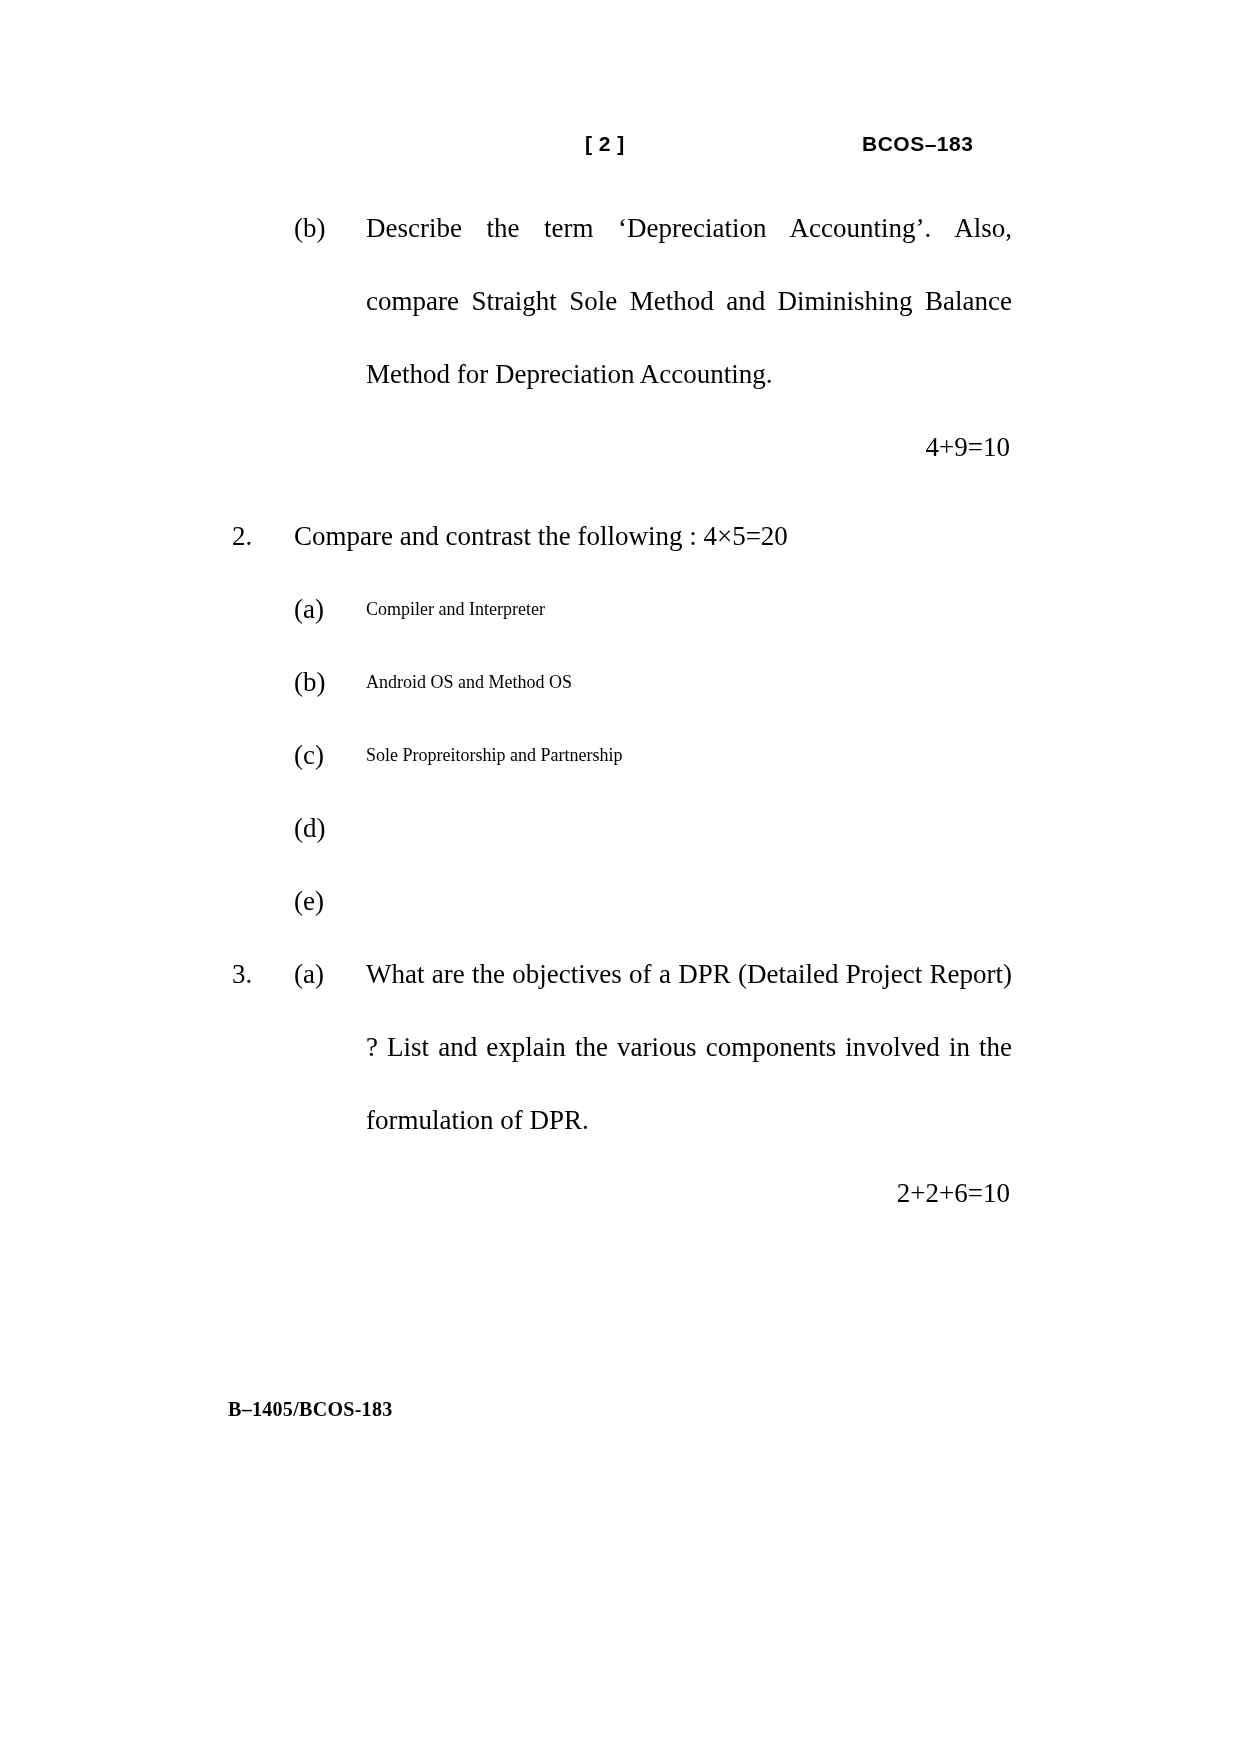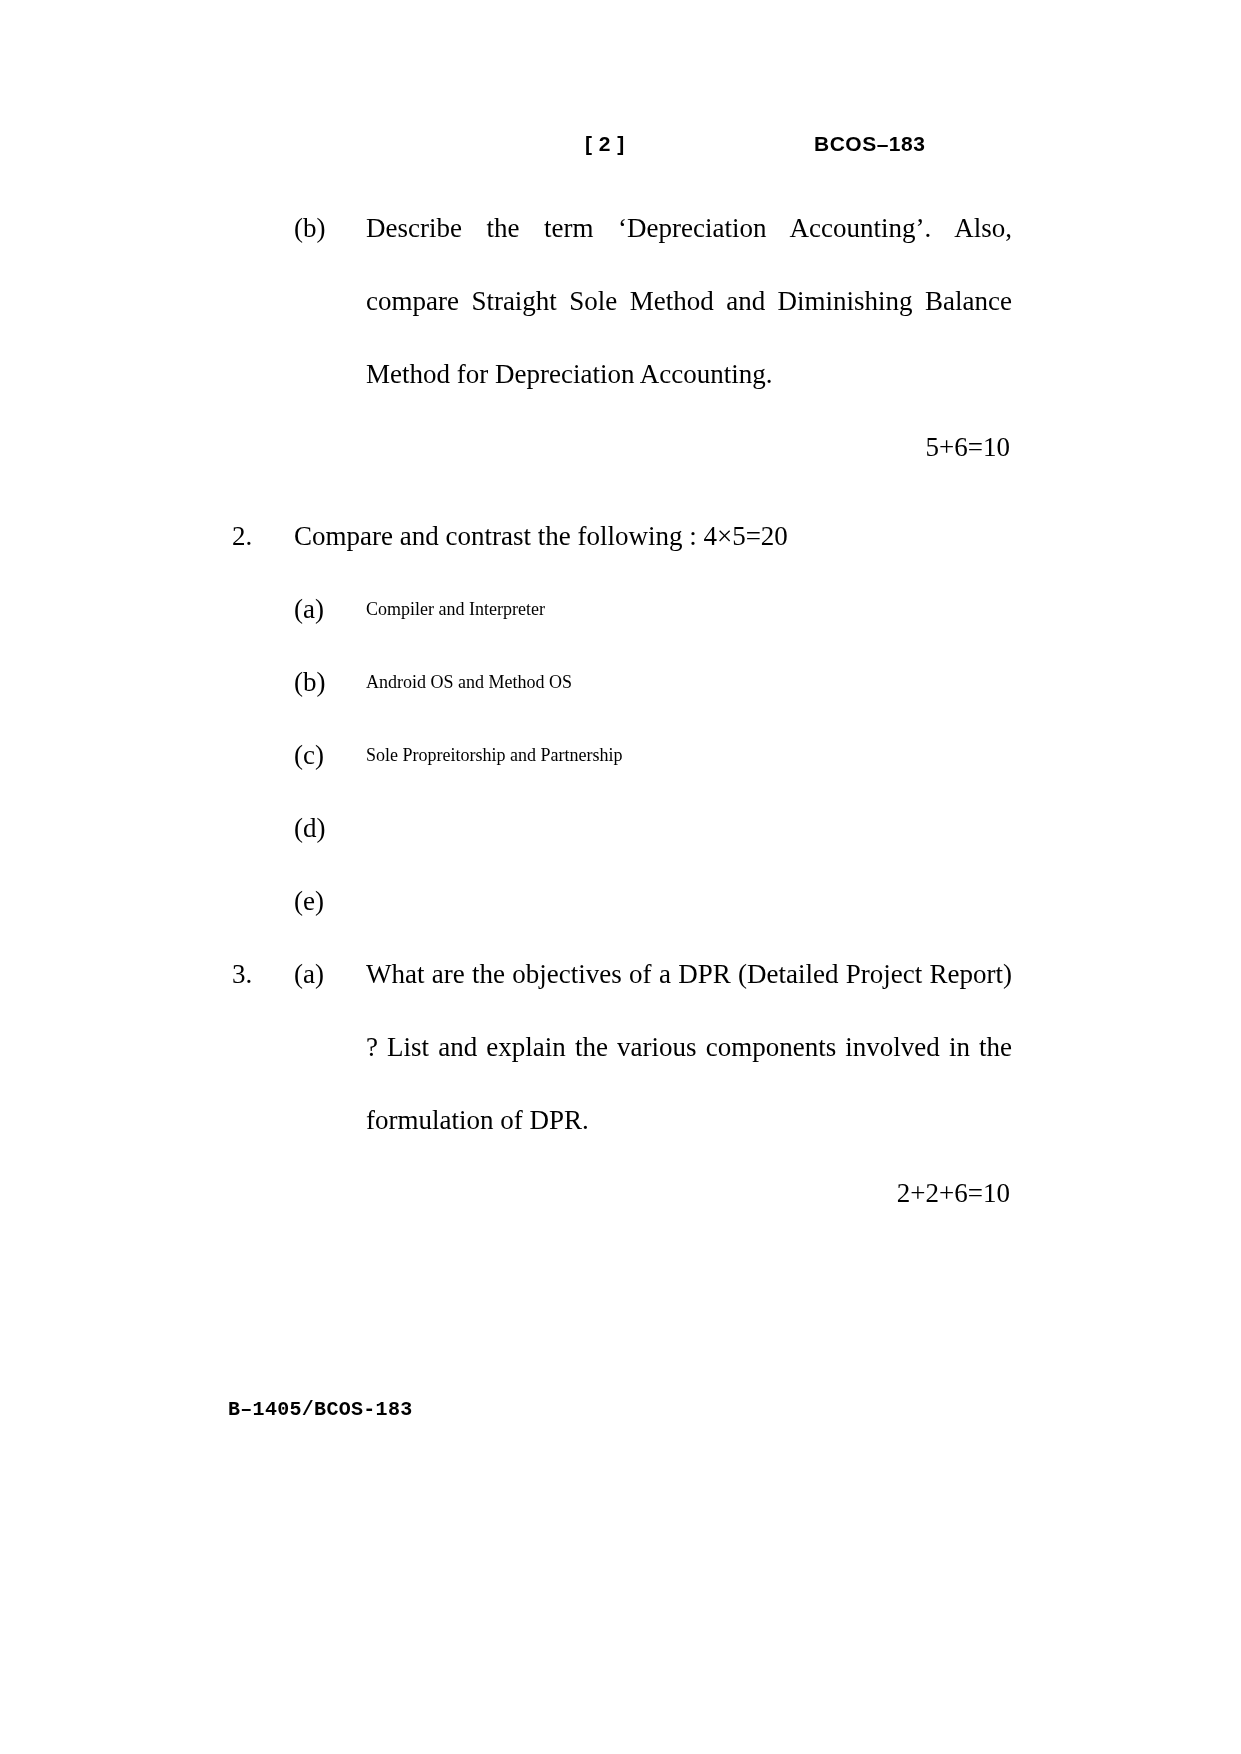--- a/index.html
+++ b/index.html
@@ -29,21 +29,21 @@
     font-size: 21px;
   }
   .header .page-num {
     position: absolute;
     left: 585px;
     top: 0;
     letter-spacing: 0.5px;
   }
   .header .course-code {
     position: absolute;
-    left: 814px;
+    left: 862px;
     top: 0;
     letter-spacing: 0.5px;
   }
 
   
   .content {
     position: absolute;
     top: 192px;
     left: 232px;
     width: 780px;
@@ -107,21 +107,21 @@
     font-size: 18px;
     line-height: 73px;
     white-space: nowrap;
   }
 
   
   .footer {
     position: absolute;
     left: 228px;
     top: 1398px;
-    font-family: Liberation Mono, monospace;
+    font-family: Liberation Serif, serif;
     font-weight: bold;
     font-size: 20px;
     letter-spacing: 0.3px;
   }
 </style>
 </head>
 <body>
 
 <div class="page">
 
@@ -130,21 +130,21 @@
     <span class="course-code">BCOS–183</span>
   </div>
 
   <div class="content">
 
     <div class="q-block">
       <div class="q-num"></div>
       <div class="q-label">(b)</div>
       <div class="q-text justify-full">Describe the term ‘Depreciation Accounting’. Also, compare Straight Sole Method and Diminishing Balance Method for Depreciation Accounting.</div>
     </div>
-    <div class="marks">5+6=10</div>
+    <div class="marks">4+9=10</div>
 
     <div class="spacer-sm"></div>
 
     <div class="q-block">
       <div class="q-num">2.</div>
       <div class="q-text nowrap-line">Compare and contrast the following : 4×5=20</div>
     </div>
 
     <div class="sub-row">
       <div class="pad"></div>

